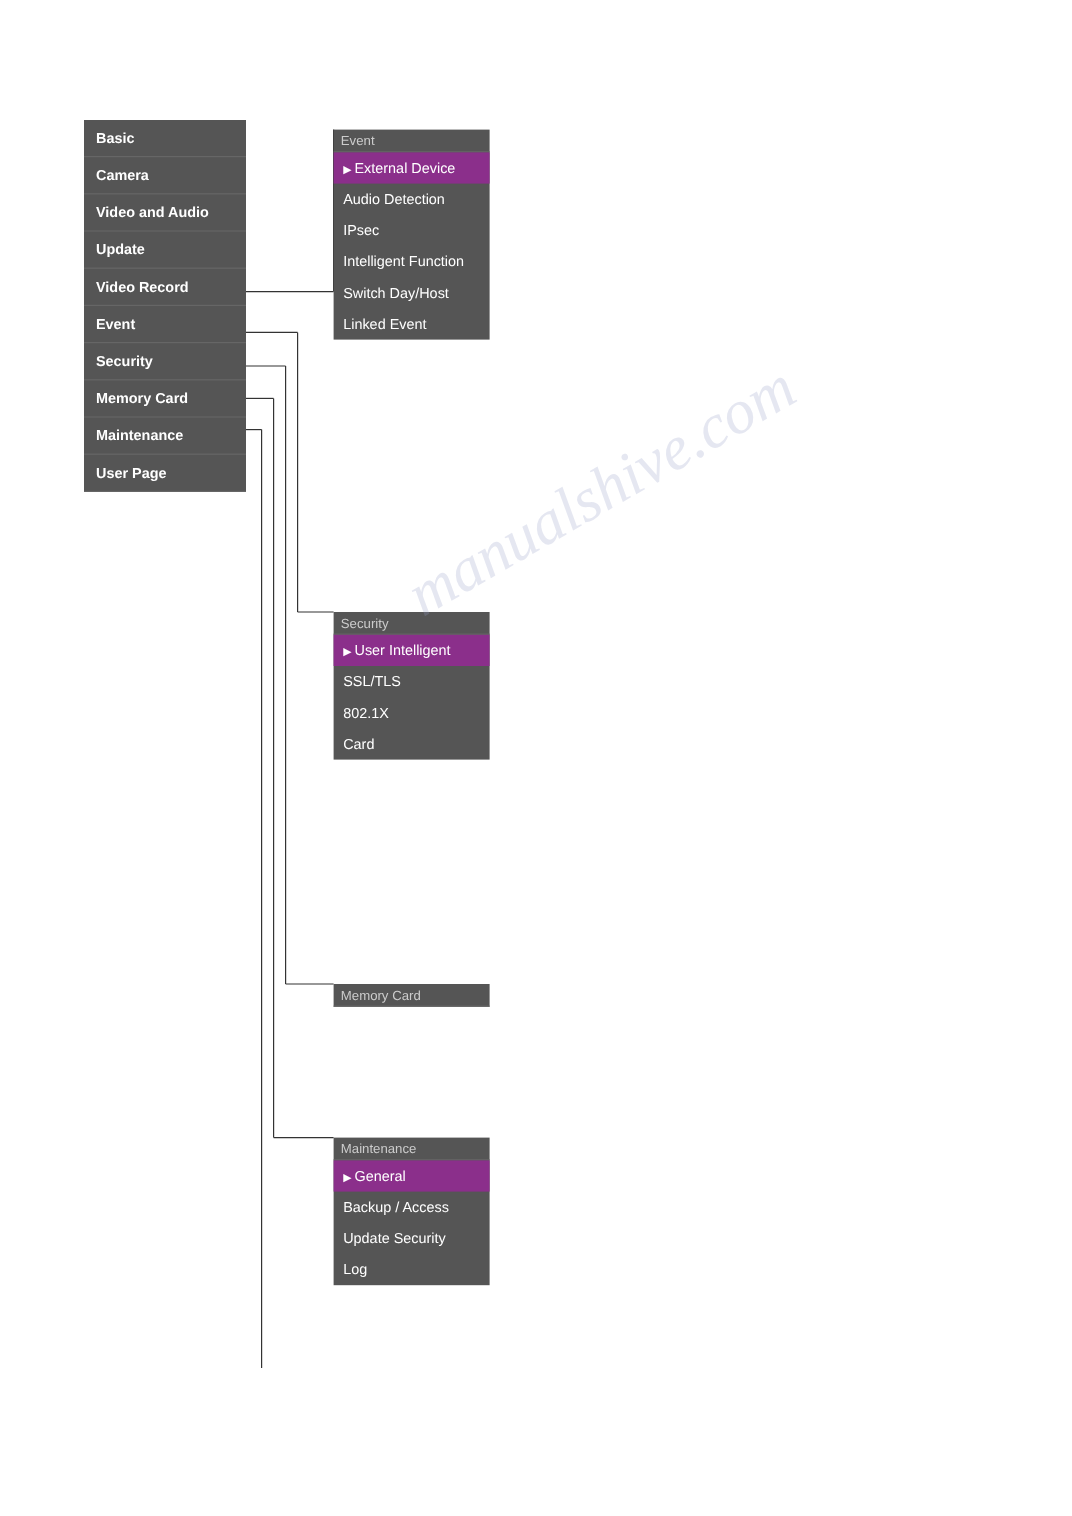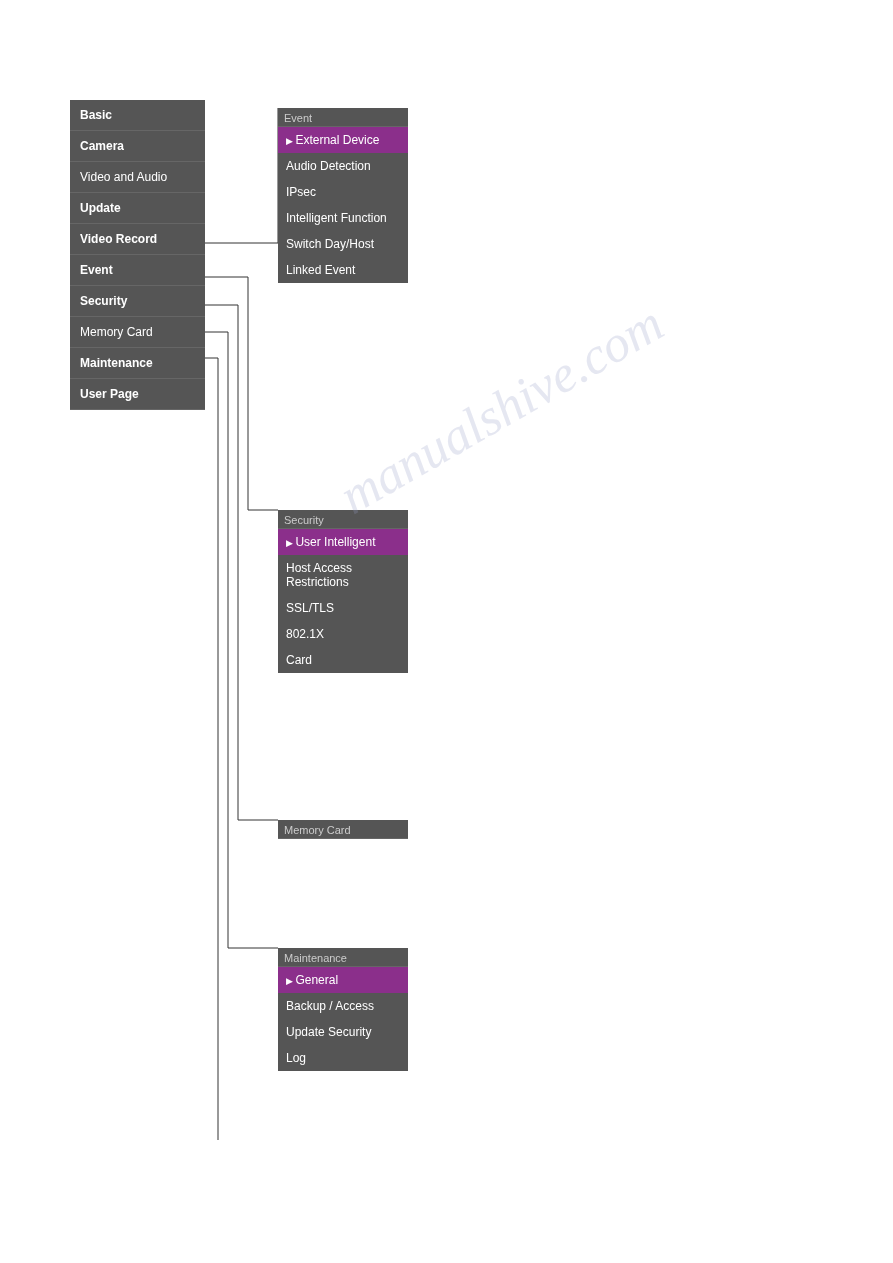--- a/index.html
+++ b/index.html
@@ -25,21 +25,21 @@
     .sidebar-item {
       padding: 8px 10px;
       color: #fff;
       cursor: pointer;
       font-size: 12px;
       border-bottom: 1px solid #666;
       font-weight: bold;
     }
 
     .sidebar-item.bold {
-      font-weight: normal;
+      font-weight: bold;
     }
 
     
     .menu-panel {
       position: absolute;
       width: 130px;
       background: #555;
       color: #fff;
     }
 
@@ -143,21 +143,20 @@
     <div class="menu-panel-item">Audio Detection</div>
     <div class="menu-panel-item">IPsec</div>
     <div class="menu-panel-item">Intelligent Function</div>
     <div class="menu-panel-item">Switch Day/Host</div>
     <div class="menu-panel-item">Linked Event</div>
   </div>
 
   <div class="menu-panel" style="left: 278px; top: 510px;">
     <div class="menu-panel-title">Security</div>
     <div class="menu-panel-item active">User Intelligent</div>
-    <div class="menu-panel-item">Host Access Restrictions</div>
     <div class="menu-panel-item">SSL/TLS</div>
     <div class="menu-panel-item">802.1X</div>
     <div class="menu-panel-item">Card</div>
   </div>
 
   <div class="menu-panel" style="left: 278px; top: 820px;">
     <div class="menu-panel-title">Memory Card</div>
   </div>
 
   <div class="menu-panel" style="left: 278px; top: 948px;">

